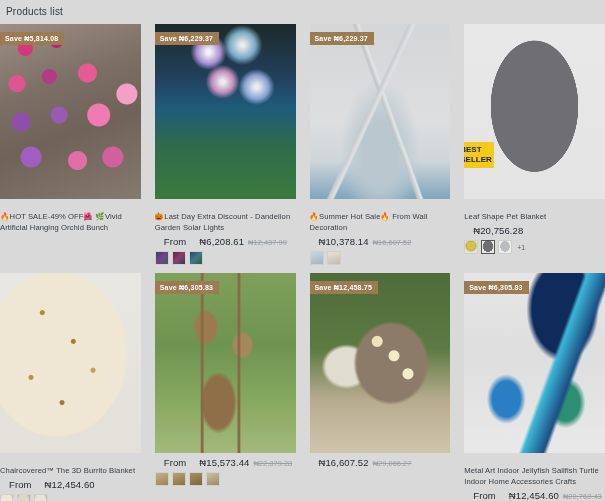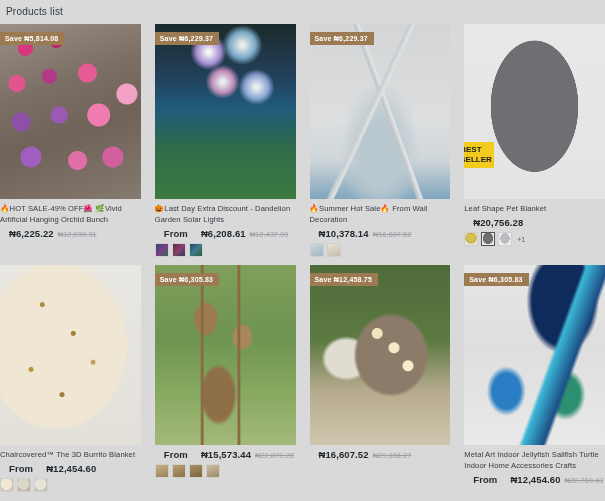--- a/index.html
+++ b/index.html
@@ -74,32 +74,32 @@
     z-index: 4;
     width: 30px;
   }
   .info {
     padding: 4px 2px 0 0;
   }
   .title {
     font-size: 7.6px;
     line-height: 11px;
     color: #333b42;
-    margin: 0 0 3px 0;
+    margin: 8px 0 3px 0;
     letter-spacing: .1px;
   }
   .price-row {
     display: flex;
     align-items: baseline;
     gap: 4px;
     margin-bottom: 4px;
   }
   .price {
     font-size: 9.5px;
-    font-weight: 700;
+    font-weight: 400;
     color: #222a30;
     letter-spacing: .1px;
     padding-left: 9px;
   }
   .old-price {
     font-size: 7.5px;
     color: #9aa0a6;
     text-decoration: line-through;
   }
   .swatches {
@@ -217,24 +217,20 @@
 
 <div class="grid">
 
   <div class="card">
     <div class="media">
       <div class="media-inner img-orchid"></div>
       <div class="save-badge">Save ₦5,814.08</div>
     </div>
     <div class="info">
       <div class="title">🔥HOT SALE-49% OFF🌺 🌿Vivid Artificial Hanging Orchid Bunch</div>
-      <div class="price-row">
-        <span class="price">₦6,225.22</span>
-        <span class="old-price">₦12,039.31</span>
-      </div>
       <div class="swatches"></div>
     </div>
   </div>
 
   <div class="card">
     <div class="media">
       <div class="media-inner img-solar"></div>
       <div class="save-badge">Save ₦6,229.37</div>
     </div>
     <div class="info">

